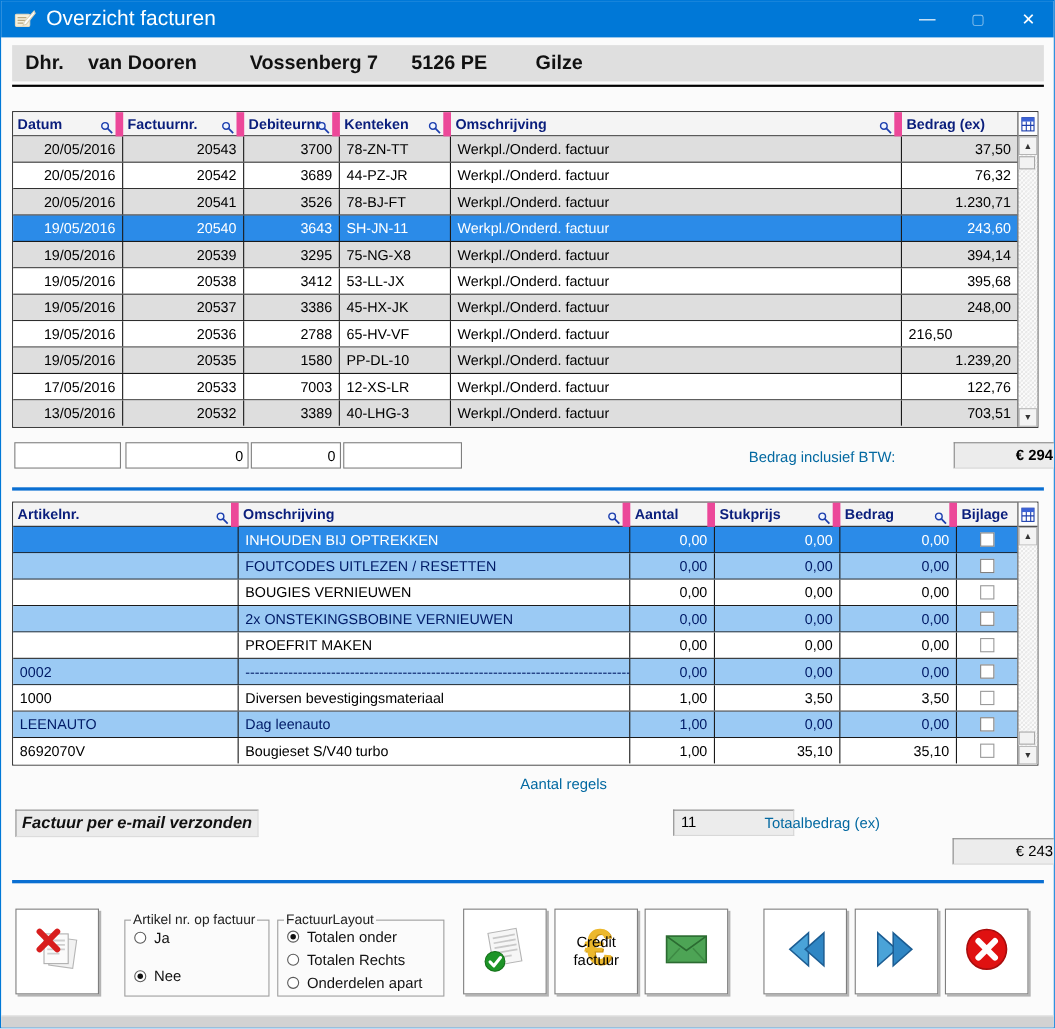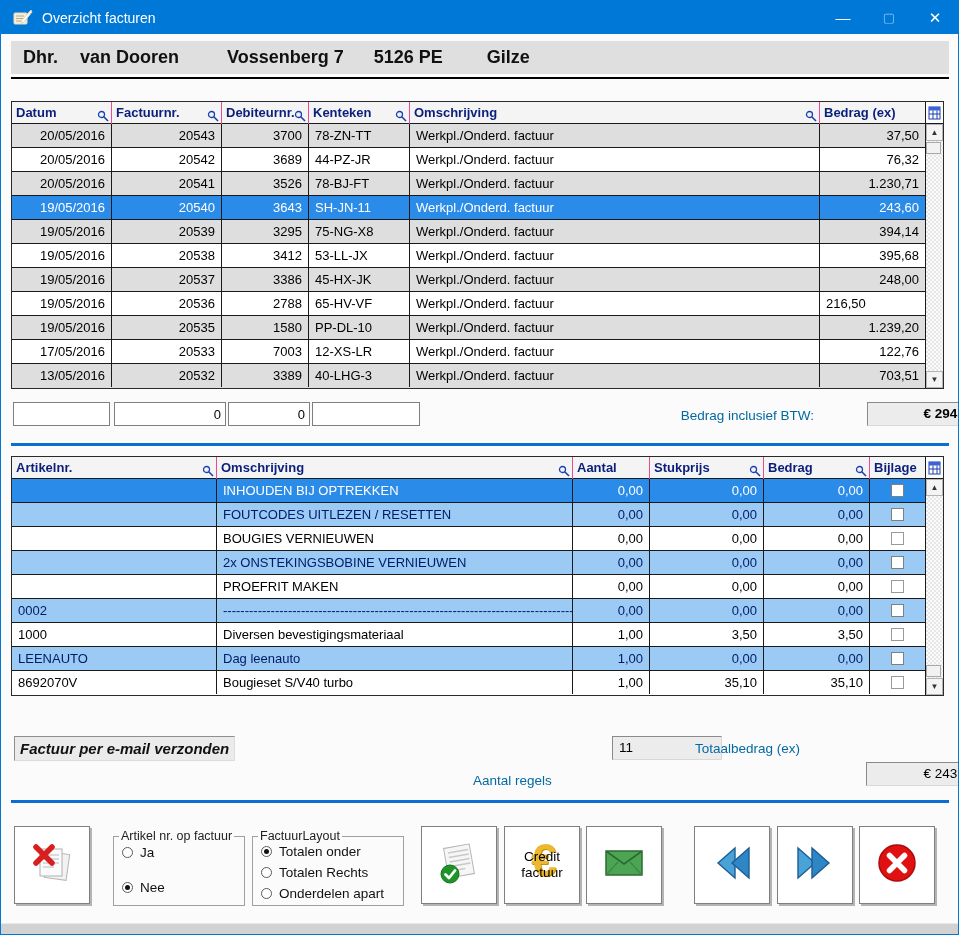--- a/index.html
+++ b/index.html
@@ -2,36 +2,36 @@
 <html><head>
 <meta charset="utf-8">
 <style>
   * { margin:0; padding:0; box-sizing:border-box; }
   html,body { width:959px; height:935px; font-family:"Liberation Sans", sans-serif; }
   .window { position:relative; width:959px; height:935px; background:#fbfbfb; border:1px solid #0078d7; overflow:hidden; }
 
   
   .titlebar { position:absolute; left:0; top:0; width:100%; height:33px; background:#0078d7; display:flex; align-items:center; color:#fff; }
   .title-icon { margin-left:12px; display:flex; align-items:center; }
-  .title-text { margin-left:9px; font-size:14px; }
+  .title-text { margin-left:9px; font-size:19px; }
   .win-controls { position:absolute; right:0; top:0; height:33px; display:flex; }
   .win-btn { width:46px; height:33px; display:flex; align-items:center; justify-content:center; color:#fff; font-size:15px; cursor:default; }
   .win-btn.max { opacity:.55; font-size:13px; }
 
   
   .customer-bar { position:absolute; left:10px; top:40px; width:938px; height:33px; background:#dfdfdf; display:flex; align-items:center; font-size:18px; font-weight:bold; color:#111; }
   .customer-bar span { white-space:pre; }
   .c-sal{margin-left:12px;} .c-name{margin-left:22px;} .c-street{margin-left:48px;} .c-post{margin-left:30px;} .c-city{margin-left:44px;}
   .customer-underline { position:absolute; left:10px; top:76px; width:938px; height:2px; background:#000; }
 
   
   .dtable { position:absolute; display:flex; background:#fff; border:1px solid #2a2a2a; }
   .tmain { display:flex; flex-direction:column; }
   .thead { display:flex; height:22px; background:#f4f4f4; border-bottom:1px solid #1a1a1a; }
-  .th { position:relative; height:22px; line-height:21px; padding-left:4px; font-weight:bold; font-size:13px; color:#0a1e7c; border-right:1px solid #ec4899; overflow:hidden; white-space:nowrap; }
+  .th { position:relative; height:22px; line-height:21px; padding-left:4px; font-weight:bold; font-size:13px; color:#0a1e7c; border-right:7px solid #ec4899; overflow:hidden; white-space:nowrap; }
   .th:last-child { border-right:none; }
   .th .mag { position:absolute; right:2px; top:5px; }
   .tbody { display:flex; flex-direction:column; }
   .tr { display:flex; height:24px; border-bottom:1px solid #1a1a1a; }
   .tr:last-child { border-bottom:none; }
   .td { height:23px; line-height:23px; font-size:13px; padding:0 6px; border-right:1px solid #1a1a1a; overflow:hidden; white-space:nowrap; color:#000; }
   .td:last-child { border-right:none; }
   .row-gray  { background:#dedede; }
   .row-white { background:#ffffff; }
   .row-blue  { background:#9bcaf4; }
@@ -356,21 +356,21 @@
       </div>
       <div class="vs-btn">▲</div>
       <div class="vs-track">
         <div class="vs-thumb" style="bottom:1px;"></div>
       </div>
       <div class="vs-btn">▼</div>
     </div>
   </div>
 
   <div class="email-box">Factuur per e-mail verzonden</div>
-  <div class="label13" style="left:472px; top:772px;">Aantal regels</div>
+  <div class="label13" style="left:472px; top:704px;">Aantal regels</div>
   <div class="sunken" style="left:563px; top:735px; width:110px;">11</div>
   <div class="label13" style="left:694px; top:740px;">Totaalbedrag (ex)</div>
   <div class="sunken right" style="left:817px; top:761px; width:117px;">€ 243,60</div>
 
   <div class="blue-line" style="top:799px;"></div>
 
   <div class="big-btn" style="left:13px;">
     <span>
       <svg width="44" height="44" viewBox="0 0 44 44">
         <rect x="16" y="12" width="22" height="26" fill="#f2f2f2" stroke="#b5b5b5" transform="rotate(8 27 25)"></rect>

